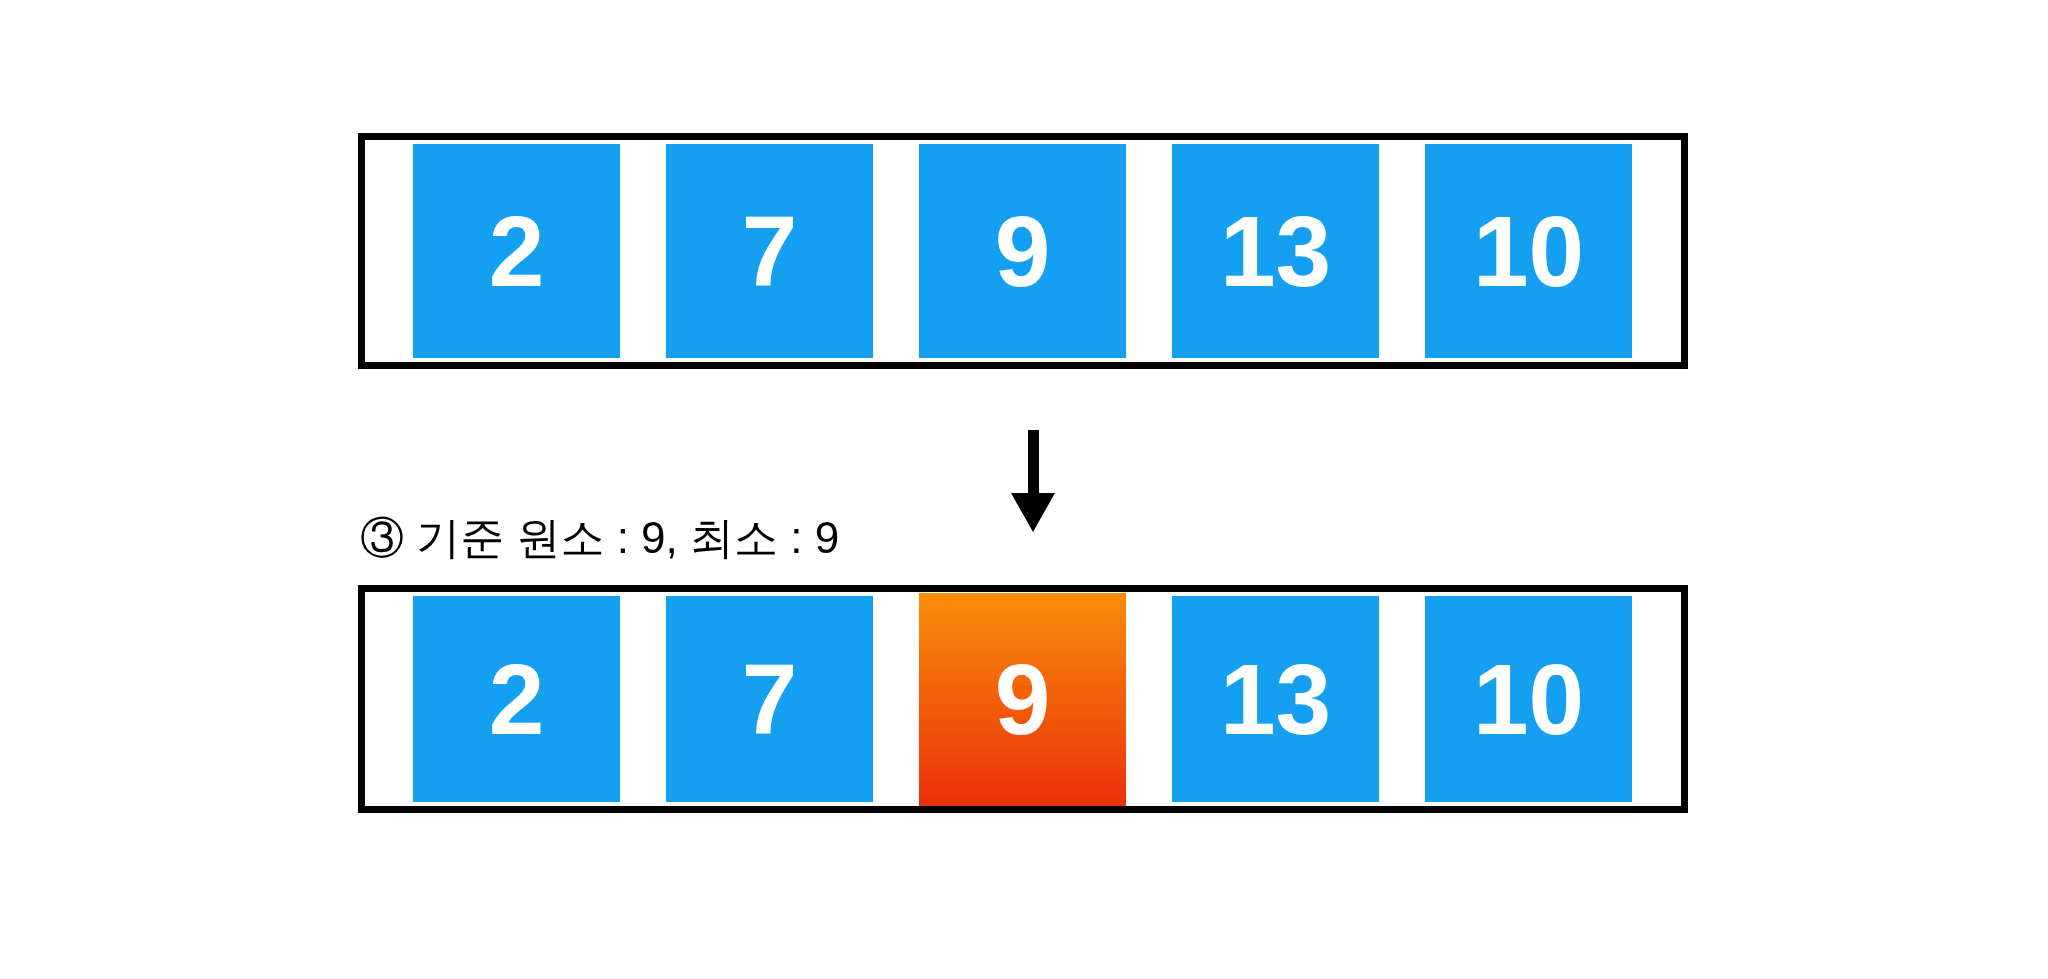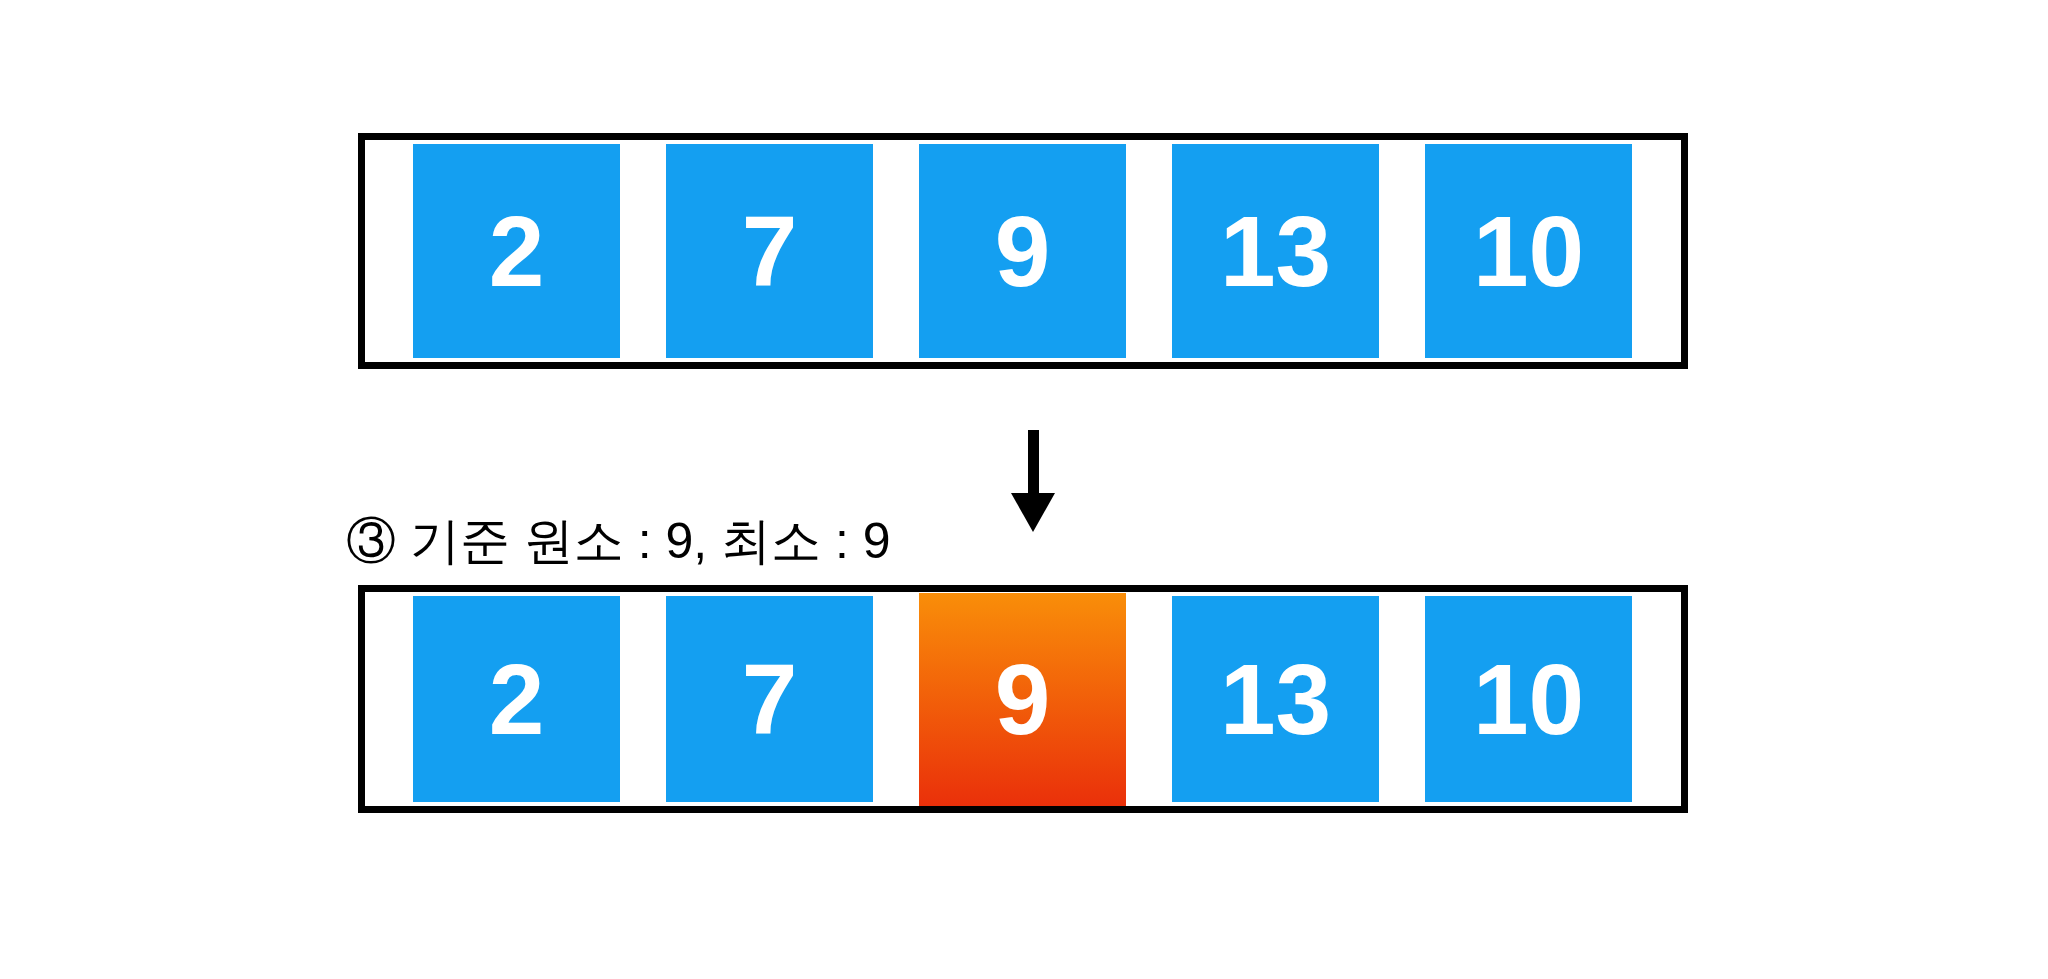--- a/index.html
+++ b/index.html
@@ -70,23 +70,23 @@
   }
   .down-arrow .head {
     width: 0;
     height: 0;
     border-left: 22px solid transparent;
     border-right: 22px solid transparent;
     border-top: 39px solid var(--border-color);
   }
   .step-label {
     position: absolute;
-    left: 346px;
+    left: 360px;
     top: 514px;
-    font-size: 50px;
+    font-size: 44px;
     line-height: 1.1;
     color: var(--label-color);
     white-space: nowrap;
   }
 </style>
 </head>
 <body>
 
 <div class="stage">
 

